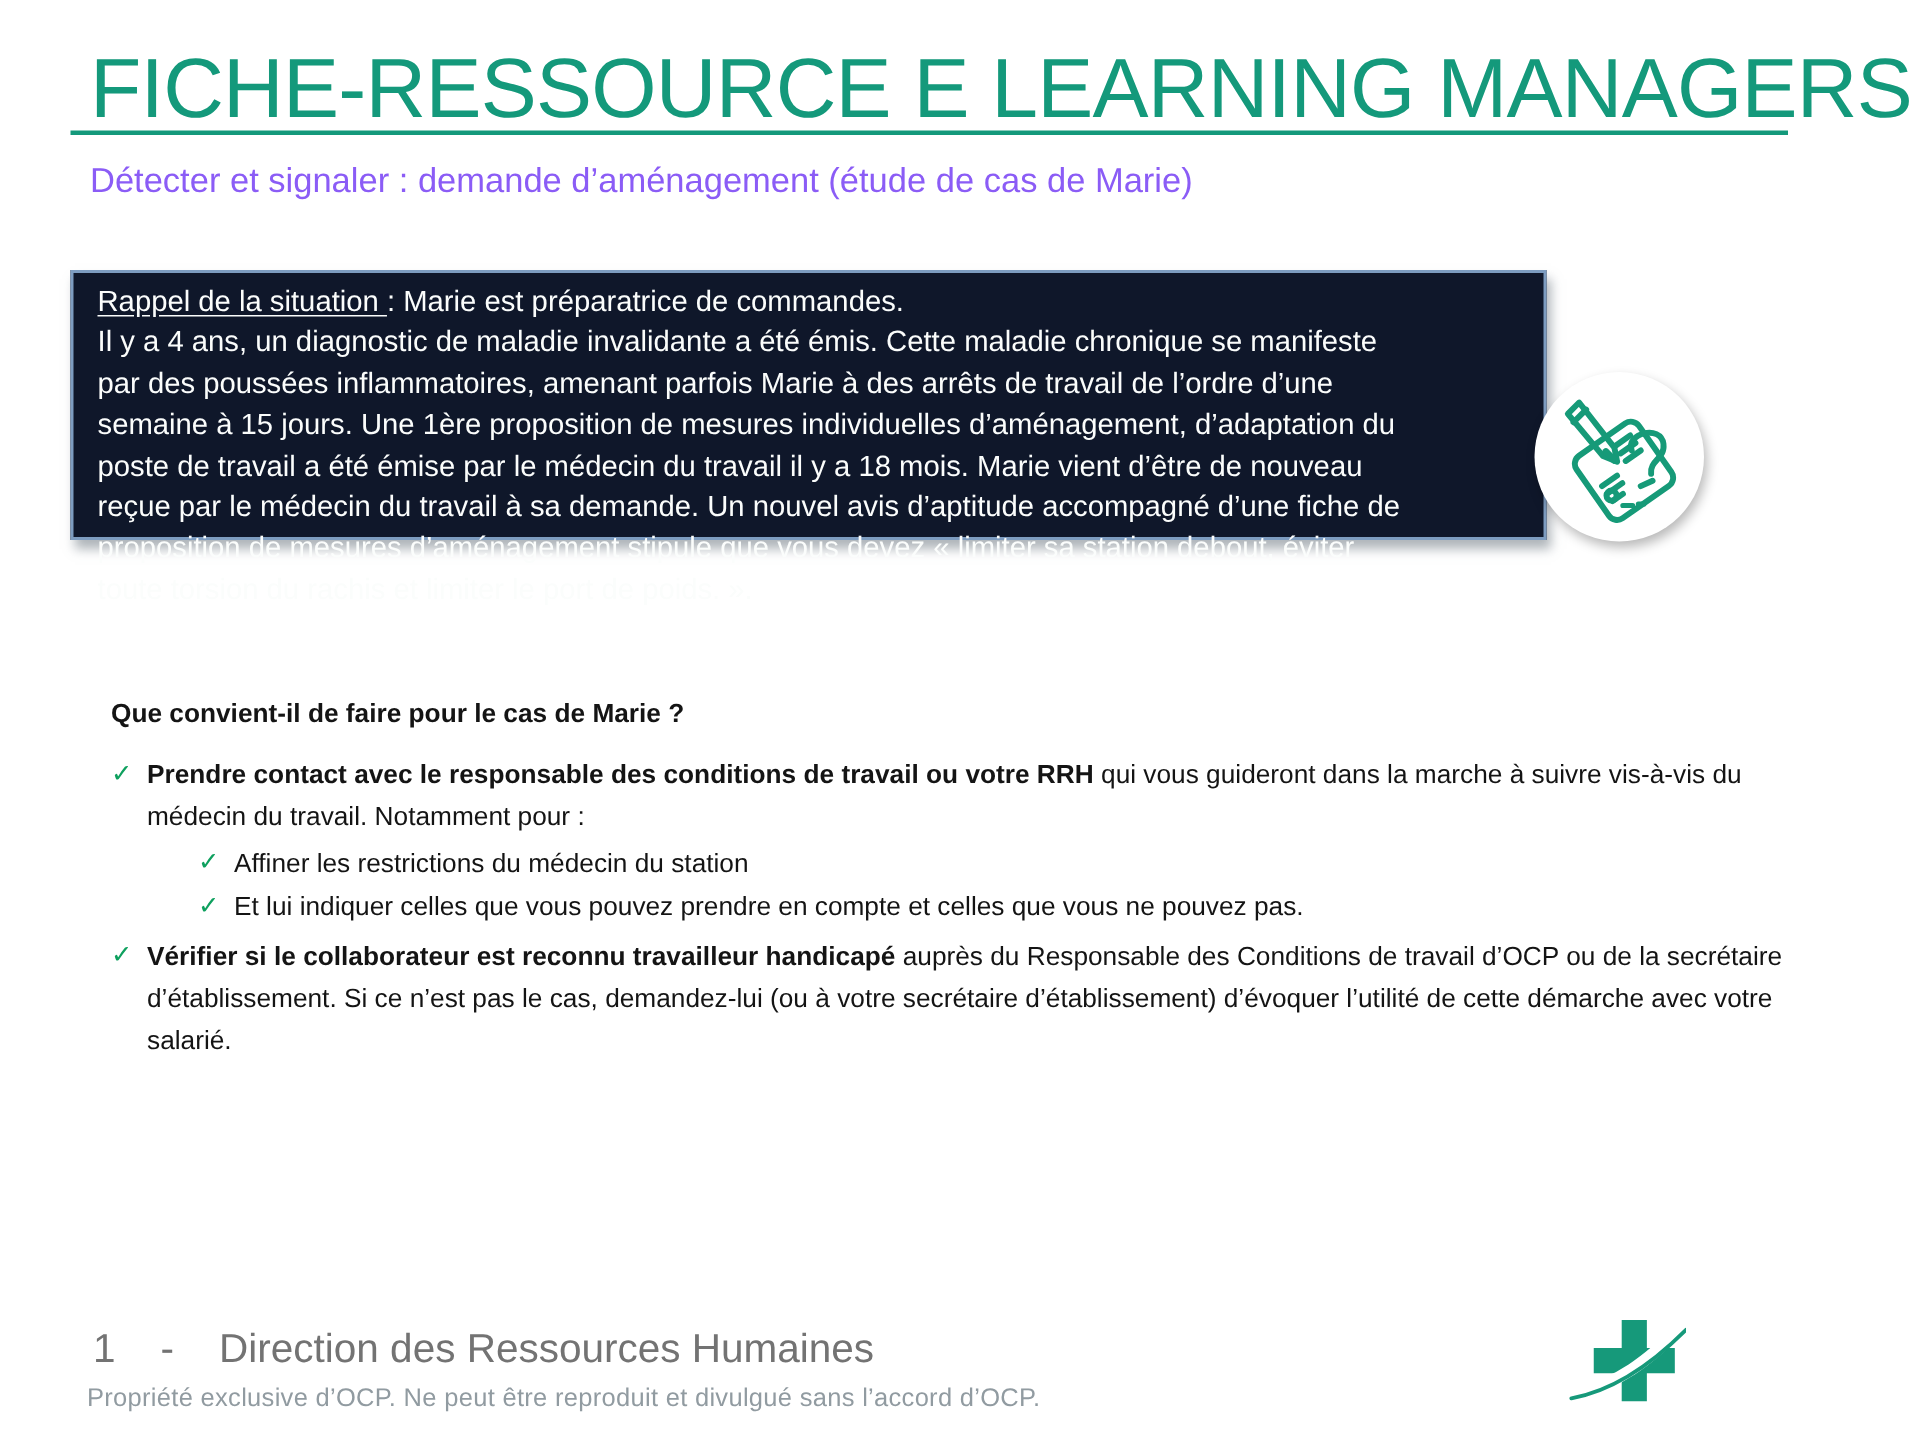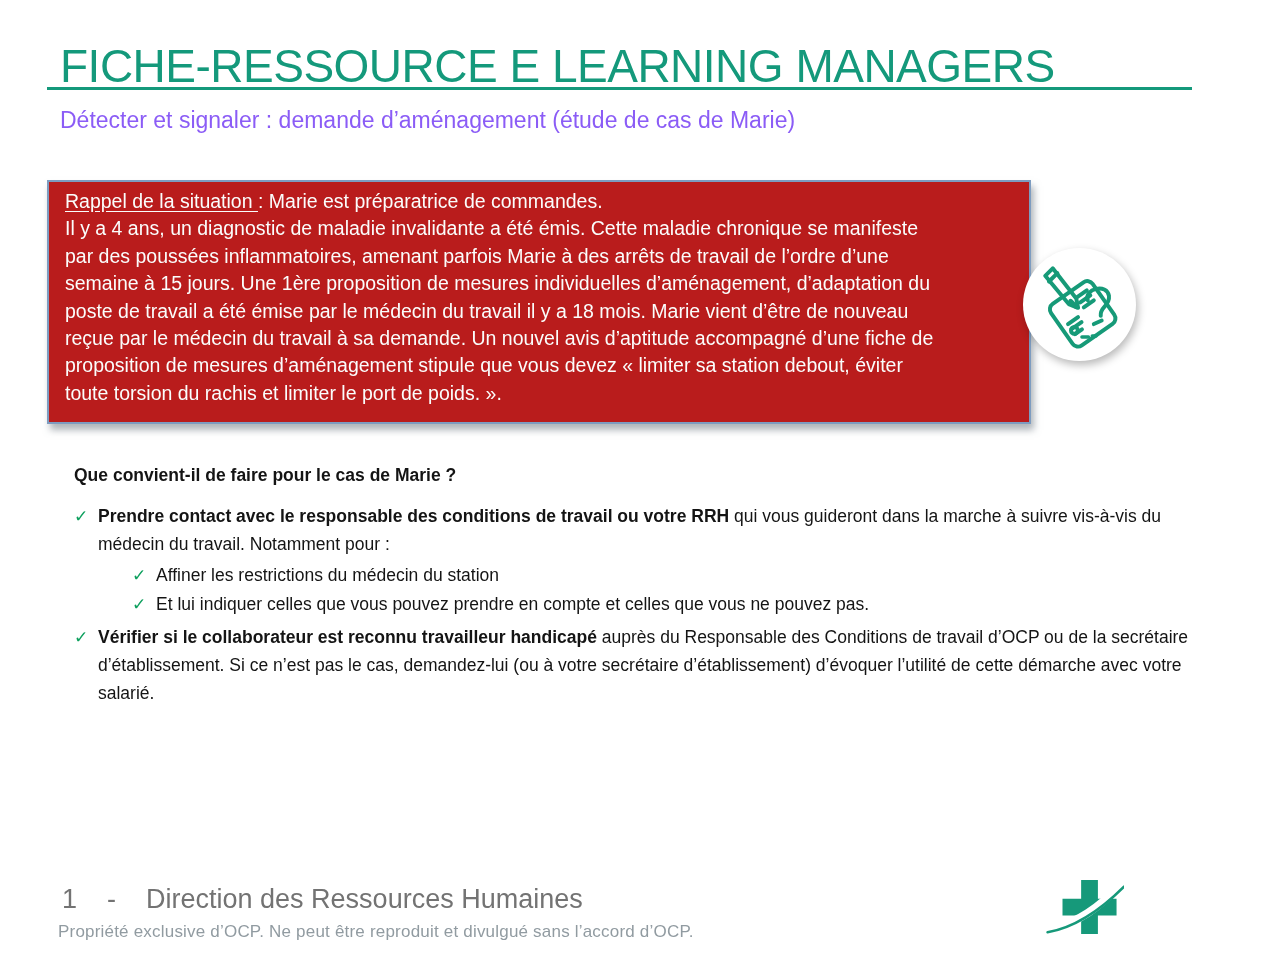--- a/index.html
+++ b/index.html
@@ -1,31 +1,31 @@
 <!DOCTYPE html>
 <html><head>
 <meta charset="utf-8">
 <style>
   * { margin:0; padding:0; box-sizing:border-box; }
   html,body { width:1280px; height:960px; background:#ffffff;
               font-family:"Liberation Sans", sans-serif; }
   .page { position:relative; width:1280px; height:960px; overflow:hidden; background:#fff; }
 
   
-  .title { position:absolute; left:60px; top:39px; width:1140px;
-           font-size:46px; font-weight:400; letter-spacing:-0.5px;
+  .title { position:absolute; left:60px; top:26px; width:1140px;
+           font-size:56px; font-weight:400; letter-spacing:-0.5px;
            color:#14997B; white-space:nowrap; }
   .title-rule { position:absolute; left:47px; top:87px; width:1145px; height:3px;
                 background:#14997B; }
   .subtitle { position:absolute; left:60px; top:107px; width:1160px;
               font-size:23px; font-weight:400; color:#8b5cf6; white-space:nowrap; }
 
   
-  .situation-box { position:absolute; left:47px; top:180px; width:984px; height:244px;
-                   background:#b91c1c; border:2px solid #7D9CC0;
+  .situation-box { position:absolute; left:47px; top:180px; width:984px; height:180px;
+                   background:#0f172a; border:2px solid #7D9CC0;
                    box-shadow:3px 6px 7px rgba(110,120,130,0.55);
                    padding:6px 16px; color:#FBFDFC;
                    font-size:19.5px; line-height:27.4px; }
   .situation-label { text-decoration:underline; text-underline-offset:3px; }
   .situation-body { white-space:pre-line; }
 
   
   .icon-circle { position:absolute; left:1023px; top:248px; width:113px; height:113px;
                  background:#ffffff; border-radius:50%;
                  box-shadow:2px 4px 8px rgba(0,0,0,0.28);

